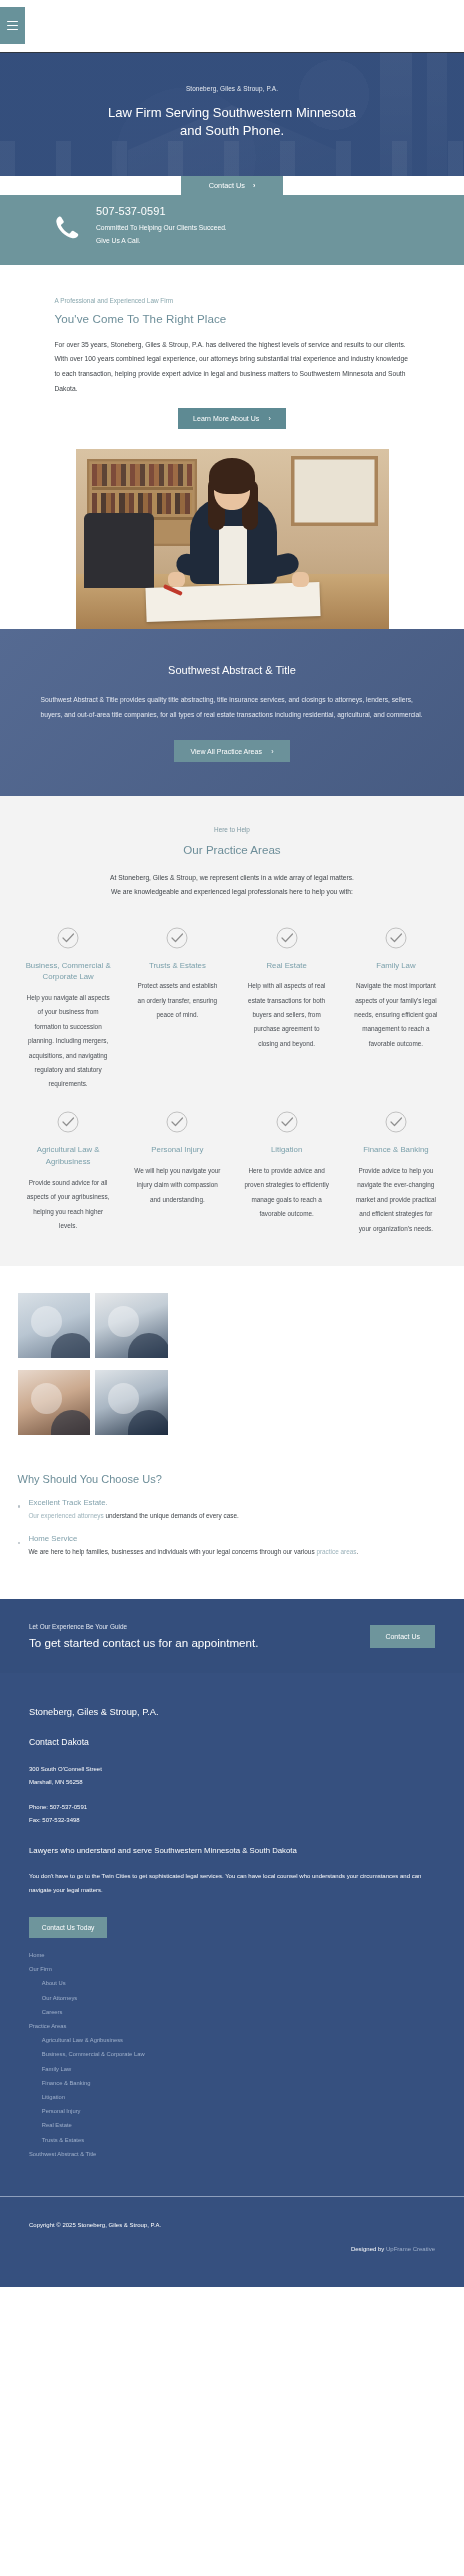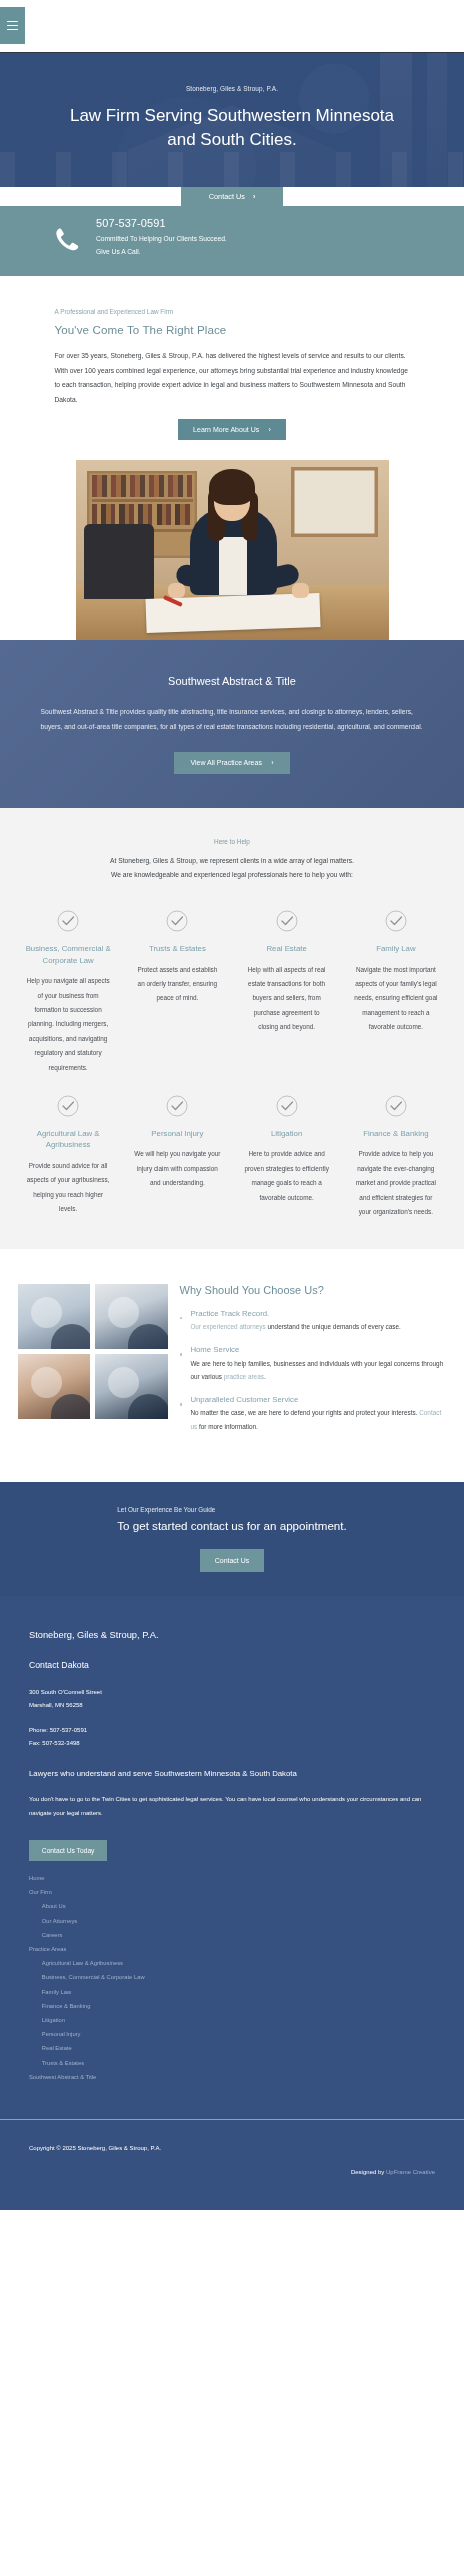--- a/index.html
+++ b/index.html
@@ -50,21 +50,21 @@
   .hero .fence{
     position:absolute;left:0;right:0;bottom:0;height:35px;
     background:repeating-linear-gradient(90deg,
       rgba(255,255,255,.05) 0 15px, transparent 15px 56px);
   }
   .hero-inner{position:relative;z-index:2;padding-bottom:23px;}
   .hero-eyebrow{
     color:#e8ecf2;font-size:6.4px;letter-spacing:0.1px;margin-bottom:10.4px;
   }
   .hero-title{
-    color:#ffffff;font-size:17px;font-weight:400;line-height:1.42;
+    color:#ffffff;font-size:13px;font-weight:400;line-height:1.42;
     max-width:348px;margin:12px auto;
   }
 
   
   .contact-tab{
     position:relative;z-index:3;margin:0 auto;width:102px;height:19px;
     background:#6e959c;color:#ffffff;font-size:7.3px;
     display:flex;align-items:center;justify-content:center;gap:8px;
     border:none;cursor:pointer;
   }
@@ -144,42 +144,42 @@
     display:grid;grid-template-columns:repeat(4,1fr);gap:0 8px;
     width:429px;margin:14px auto 0 auto;
   }
   .pa-cell{padding:12.8px 7px 5.8px 7px;text-align:center;}
   .pa-icon{width:24px;height:24px;margin:0 auto 8px auto;}
   .pa-title{color:#7ba0ab;font-size:7.8px;line-height:1.5;font-weight:400;margin-bottom:8px;}
   .pa-desc{font-size:6.4px;line-height:2.25;color:#4a4f55;}
 
   
   .why{background:#ffffff;padding:27px 0 29px 0;}
-  .why-inner{width:429px;margin:8px auto;display:flex;gap:12px;align-items:flex-start;}
+  .why-inner{width:429px;margin:0 auto;display:flex;gap:30px;align-items:flex-start;flex-direction:column;}
   .why-photos{width:150px;flex:0 0 150px;display:grid;grid-template-columns:1fr 1fr;gap:4.6px;}
   .ph{height:65px;position:relative;overflow:hidden;background:#cfd6dd;}
   .ph1{background:linear-gradient(160deg,#d9e0e6 0%,#b9c6d2 48%,#6f7f92 100%);}
   .ph2{background:linear-gradient(160deg,#e6e8ea 0%,#c3cdd6 40%,#4b5d73 100%);}
   .ph3{background:linear-gradient(160deg,#e8d9cd 0%,#caa88d 45%,#6d4f3c 100%);}
   .ph4{background:linear-gradient(160deg,#dfe4e8 0%,#a9b6c3 45%,#2c3a4c 100%);}
   .ph .blob{position:absolute;border-radius:50%;}
   .ph .b1{width:31px;height:31px;left:18%;top:20%;background:rgba(255,255,255,.38);}
   .ph .b2{width:42px;height:30px;left:46%;bottom:-8%;background:rgba(20,34,56,.55);border-radius:23px 23px 0 0;}
   .why-content{flex:1;}
   .why h2{color:#6d8e99;font-size:11px;font-weight:400;margin-bottom:12.8px;}
   .why-list{list-style:none;}
   .why-item{display:flex;gap:8px;margin-bottom:11.6px;}
   .why-bullet{flex:0 0 auto;width:2.9px;height:2.9px;border-radius:50%;background:#b6bfc6;margin-top:7.5px;}
   .why-h{color:#83a2ad;font-size:7.8px;margin-bottom:2.3px;font-weight:400;}
   .why-p{font-size:6.4px;line-height:2.1;color:#3f4449;}
   .lnk{color:#9cb3bb;text-decoration:none;cursor:pointer;}
 
   
   .cta{background:#344e7c;padding:24px 0;}
-  .cta-inner{width:406px;margin:0 auto;display:flex;align-items:center;justify-content:space-between;gap:17.4px;flex-direction:column;}
+  .cta-inner{width:406px;margin:0 auto;display:flex;align-items:center;justify-content:space-between;gap:17.4px;}
   .cta .small{color:#e3e8f1;font-size:6.4px;margin-bottom:5.8px;}
   .cta .big{color:#ffffff;font-size:11.6px;font-weight:400;}
   .btn-cta{background:#6e959c;color:#ffffff;border:none;cursor:pointer;font-size:7px;padding:8px 15px;white-space:nowrap;}
 
   
   .footer{background:#36507f;color:#ffffff;padding:34px 0 0 0;}
   .footer-inner{width:406px;margin:0 auto;}
   .footer .fname{font-size:9.3px;font-weight:400;margin-bottom:20px;}
   .footer h3{font-size:8.7px;font-weight:400;margin-bottom:16px;}
   .footer .addr{font-size:6px;line-height:2.1;margin-bottom:12.8px;}
@@ -209,21 +209,21 @@
 
 <section class="hero">
   <div class="col-deco"></div>
   <div class="col-deco2"></div>
   <div class="pediment"></div>
   <div class="fence"></div>
   <div class="hero-inner">
     <div class="hero-eyebrow">Stoneberg, Giles &amp; Stroup, P.A.</div>
     <h1 class="hero-title">
       <span>Law Firm Serving Southwestern Minnesota</span><br>
-      <span>and South Cities.</span>
+      <span>and South Phone.</span>
     </h1>
   </div>
 </section>
 
 <button class="contact-tab">
   <span>Contact Us</span>
   <span class="chev">›</span>
 </button>
 
 <section class="phoneband">
@@ -284,20 +284,21 @@
   <div class="btn-wrap">
     <button class="btn-teal-light">
       <span>View All Practice Areas</span>
       <span>›</span>
     </button>
   </div>
 </section>
 
 <section class="practice">
   <div class="eyebrow">Here to Help</div>
+  <h2>Our Practice Areas</h2>
   <div class="lead">
     <div>At Stoneberg, Giles &amp; Stroup, we represent clients in a wide array of legal matters.</div>
     <div>We are knowledgeable and experienced legal professionals here to help you with:</div>
   </div>
 
   <div class="pa-grid">
 
     <div class="pa-cell">
       <svg class="pa-icon" viewBox="0 0 48 48">
           <circle cx="24" cy="24" r="20" fill="none" stroke="#b4b4b4" stroke-width="1.6"></circle>
@@ -386,36 +387,29 @@
           <span class="blob b2"></span>
         </div>
     </div>
 
     <div class="why-content">
       <h2>Why Should You Choose Us?</h2>
       <ul class="why-list">
         <li class="why-item">
           <span class="why-bullet"></span>
           <div>
-            <div class="why-h">Practice Track Record.</div>
+            <div class="why-h">Excellent Track Estate.</div>
             <div class="why-p"><span class="lnk">Our experienced attorneys</span><span> understand the unique demands of every case.</span></div>
           </div>
         </li>
         <li class="why-item">
           <span class="why-bullet"></span>
           <div>
             <div class="why-h">Home Service</div>
             <div class="why-p"><span>We are here to help families, businesses and individuals with your legal concerns through our various </span><span class="lnk">practice areas</span><span>.</span></div>
-          </div>
-        </li>
-        <li class="why-item">
-          <span class="why-bullet"></span>
-          <div>
-            <div class="why-h">Unparalleled Customer Service</div>
-            <div class="why-p"><span>No matter the case, we are here to defend your rights and protect your interests. </span><span class="lnk">Contact us</span><span> for more information.</span></div>
           </div>
         </li>
       </ul>
     </div>
   </div>
 </section>
 
 <section class="cta">
   <div class="cta-inner">
     <div>

